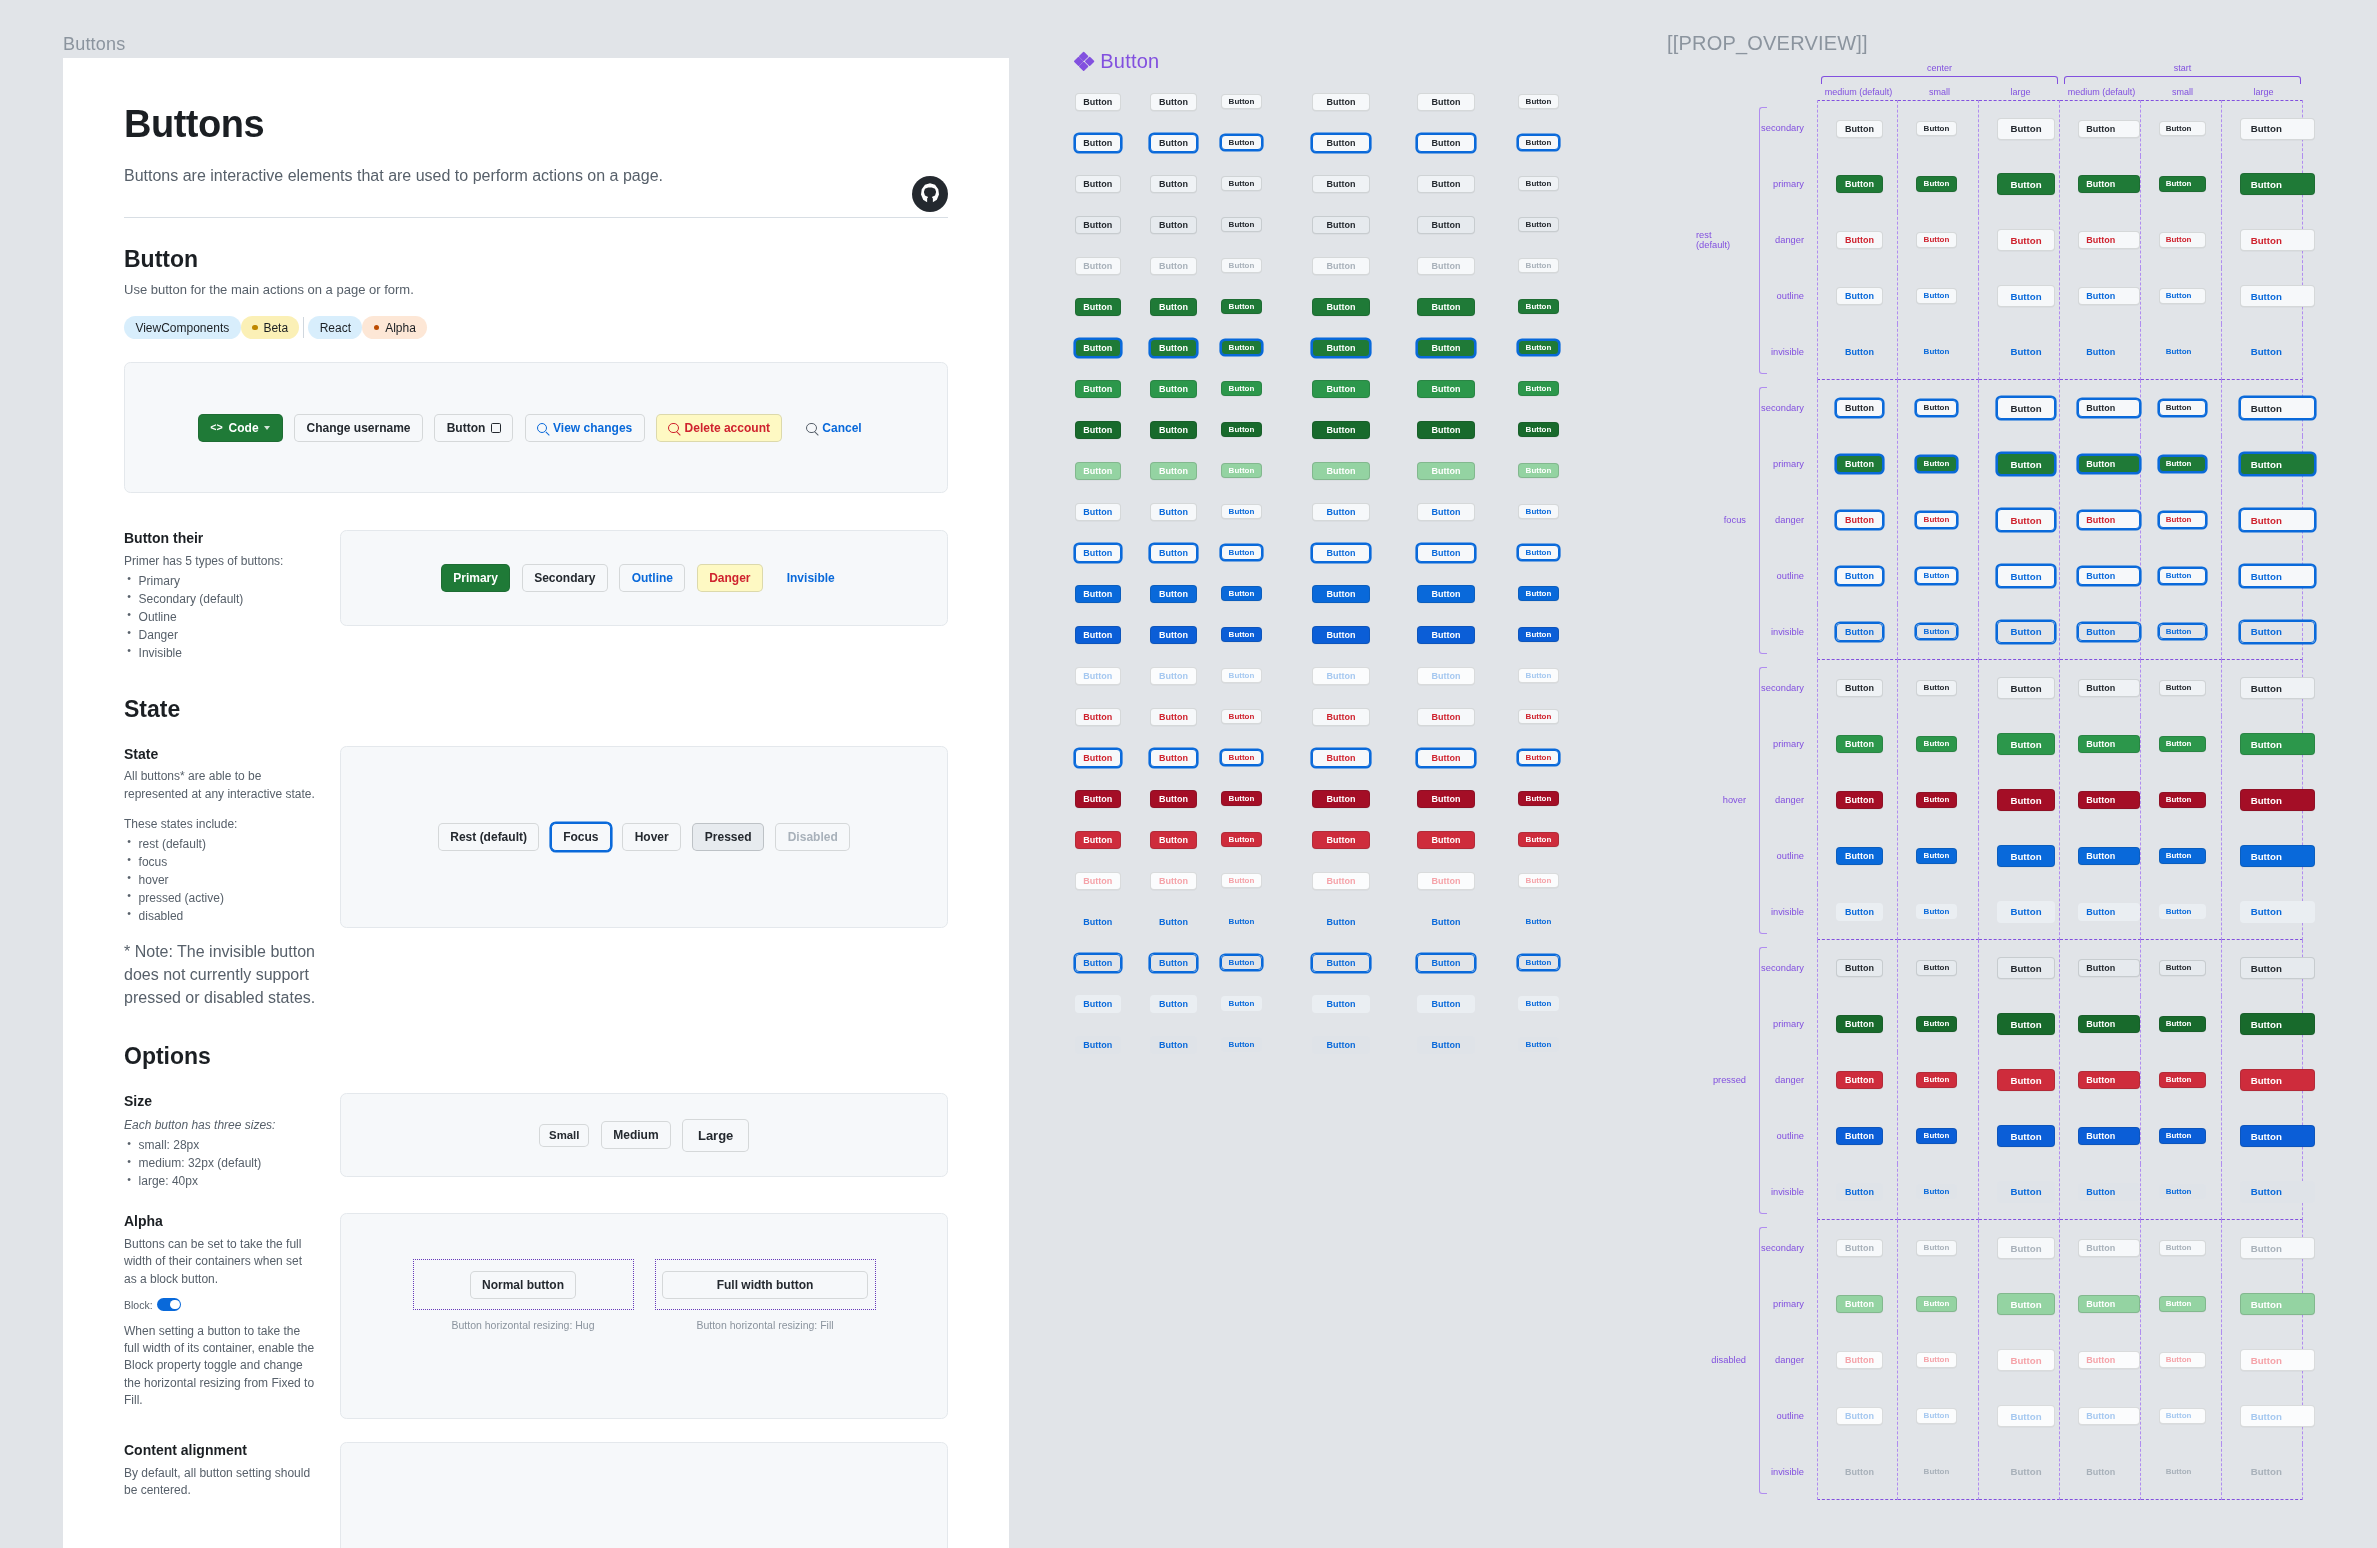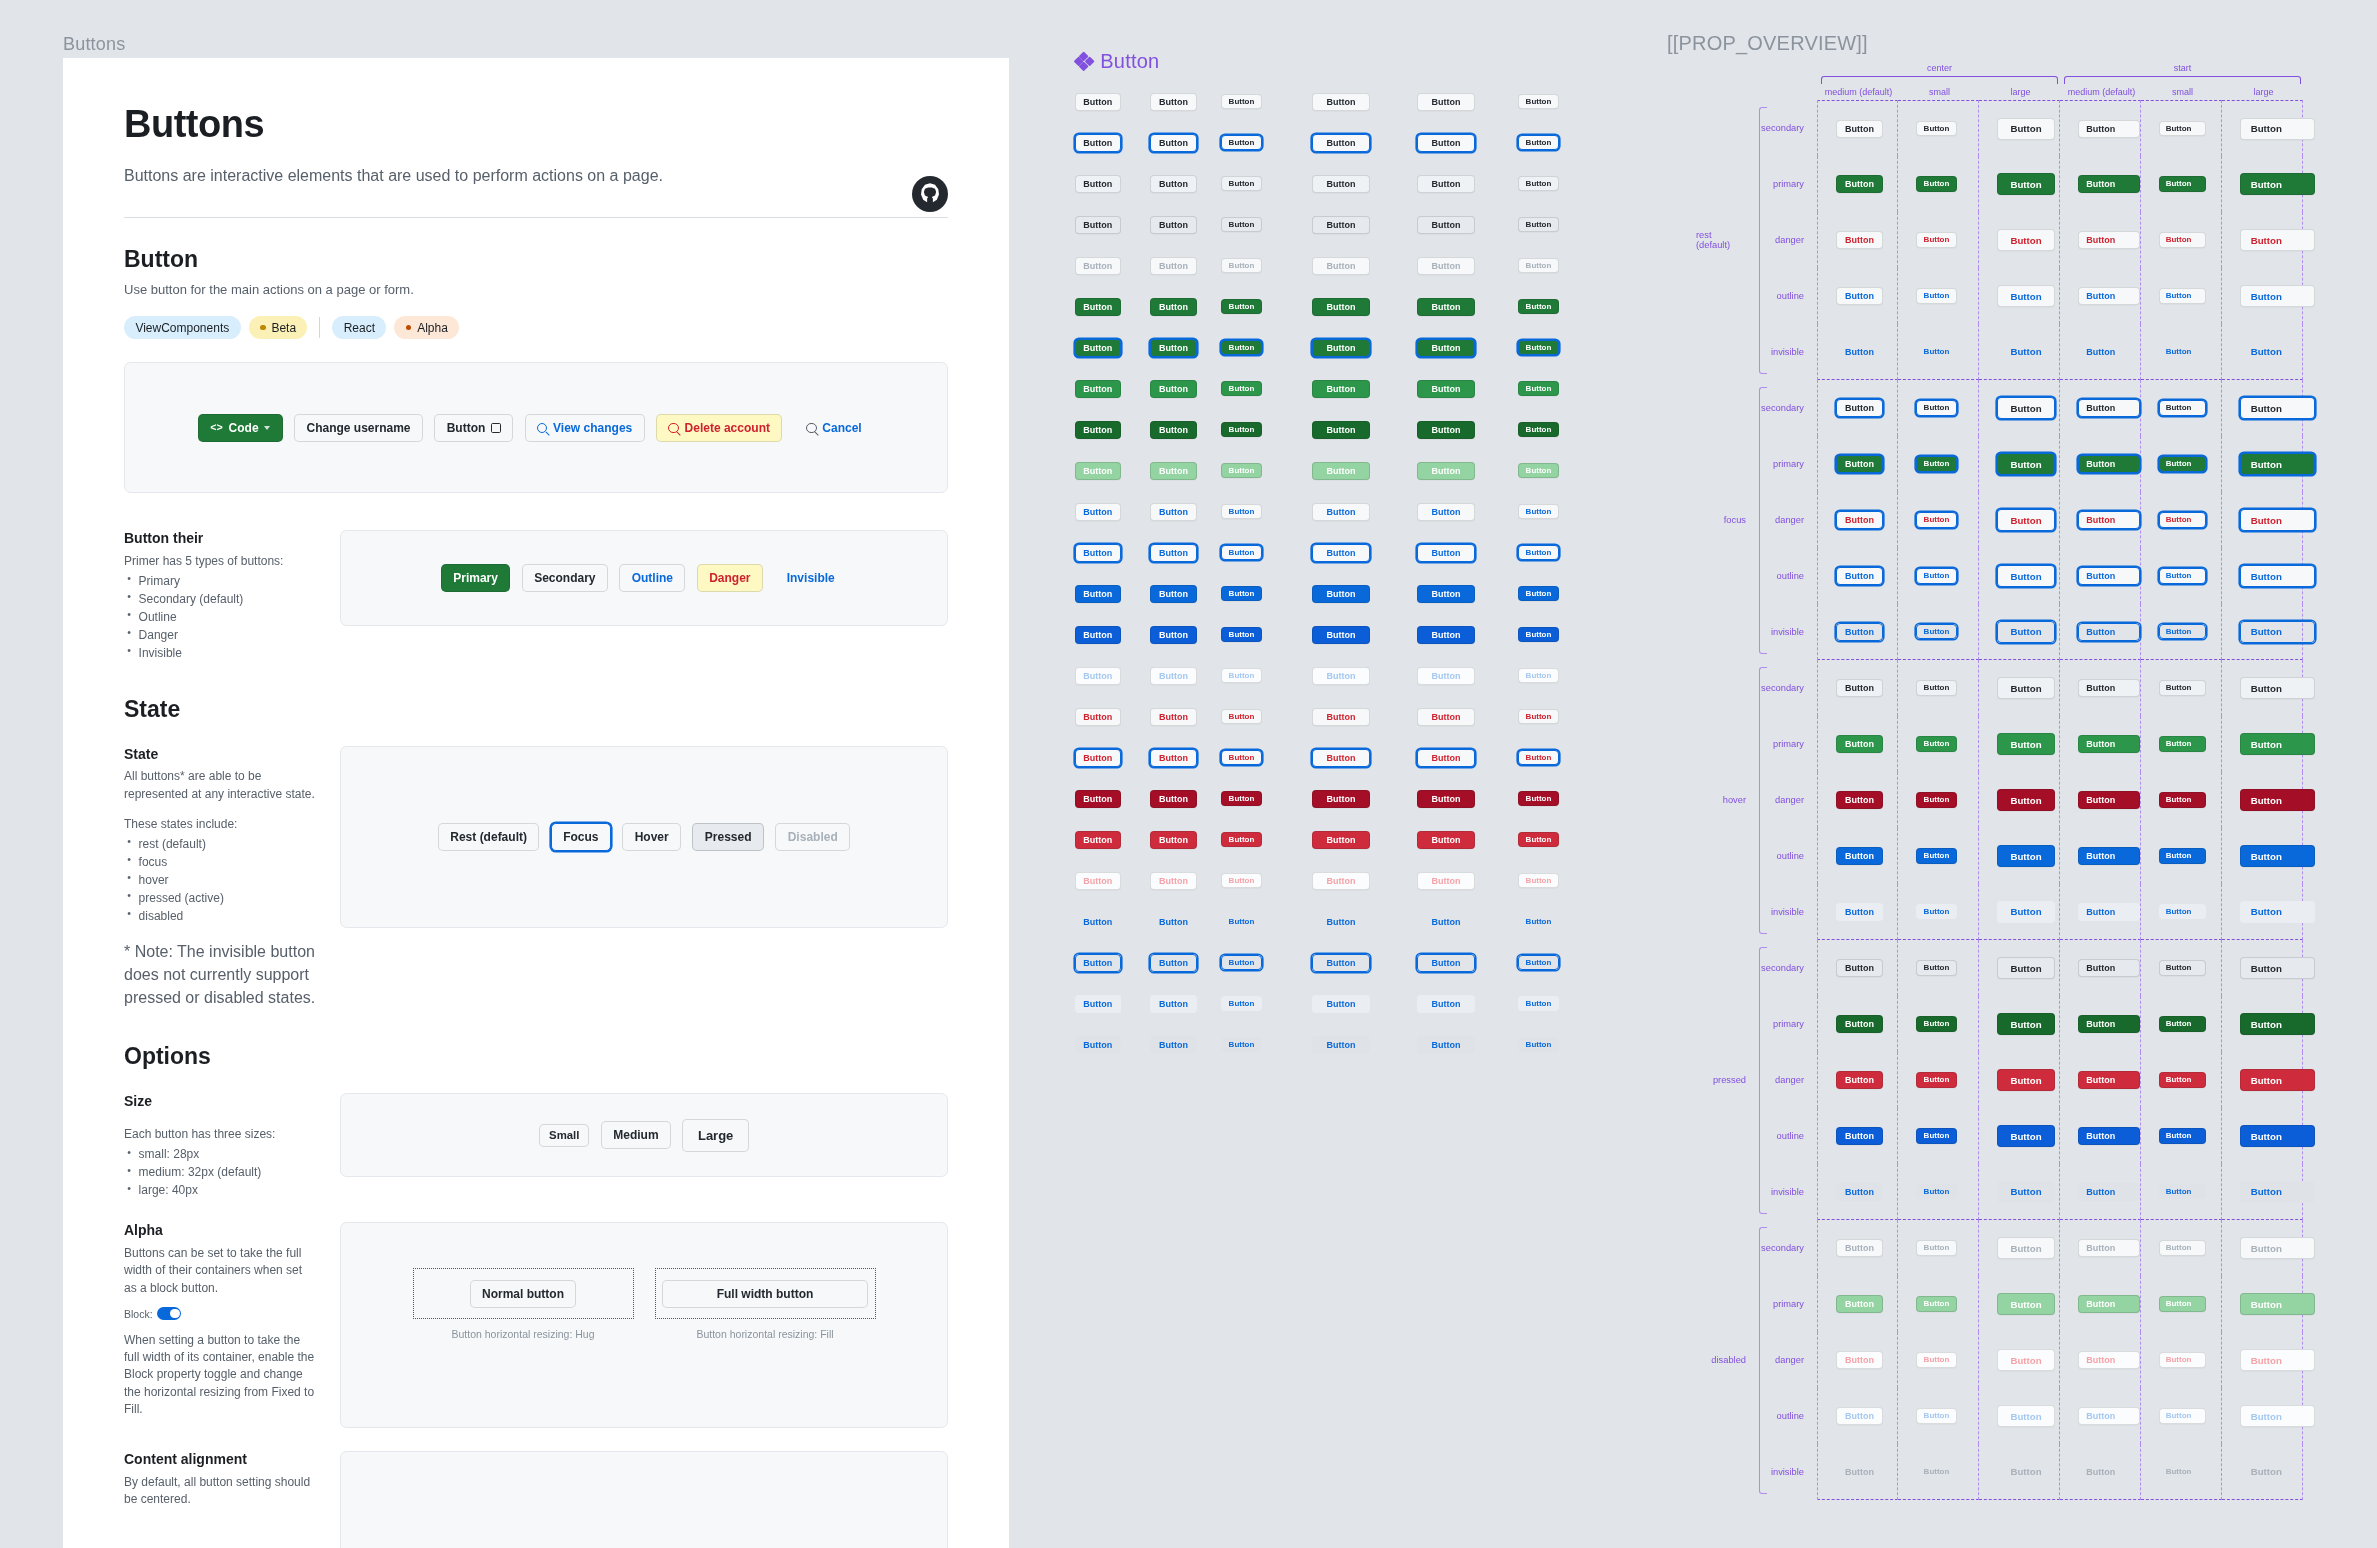--- a/index.html
+++ b/index.html
@@ -50,21 +50,21 @@
   }
   .hr { height:0.8px; background:#d8dee4; margin: 32px 0 0 0; }
 
   h2.sec { font-size: 23px; font-weight: bold; color:#1b1f23; }
   h3.sub { font-size: 14px; font-weight: bold; color:#1b1f23; }
   .body-sm { font-size: 12px; color:#57606a; line-height: 1.45; }
   .bullets { list-style: none; margin-top: 1.6px; }
   .bullets li { font-size: 12px; color:#57606a; position: relative; padding-left: 14.6px; line-height:1.5;}
   .bullets li::before { content:"•"; position:absolute; left: 3.2px; top:-0.8px; font-size: 10.5px; }
 
-  .badges { display:flex; align-items:center; gap: 8px; margin-top: 16px; }
+  .badges { display:flex; align-items:center; margin-top: 16px; }
   .badge { font-size: 12px; padding: 4.9px 11.4px; border-radius: 80px; font-weight: 500;
            display:flex; align-items:center; gap:5.7px; }
   .badge.blue { background:#d8eefc; color:#1b1f23; }
   .badge.yellow { background:#fbf0b6; color:#1b1f23; }
   .badge.orange { background:#fde7d6; color:#1b1f23; }
   .badge .dot { width:5.7px; height:5.7px; border-radius:50%; }
   .badge.yellow .dot { background:#bf8700; }
   .badge.orange .dot { background:#bc4c00; }
   .badge-sep { width:0.8px; height: 21px; background:#d0d7de; margin: 0 4px;}
 
@@ -313,21 +313,21 @@
           </div>
         </div>
       </div>
 
       <div style="margin-top:34px;">
         <h2 class="sec">Options</h2>
 
         <div class="two-col">
           <div class="left">
             <h3 class="sub">Size</h3>
-            <div class="body-sm" style="margin-top:17px;">Each button has three sizes:</div>
+            <div class="body-sm" style="margin-top:8px;font-style:italic;">Each button has three sizes:</div>
             <ul class="bullets">
               <li>small: 28px</li>
               <li>medium: 32px (default)</li>
               <li>large: 40px</li>
             </ul>
           </div>
           <div class="right">
             <div class="demo-panel" style="margin-top:0;height:84px;">
               <div class="row">
                 <button class="btn sm">

